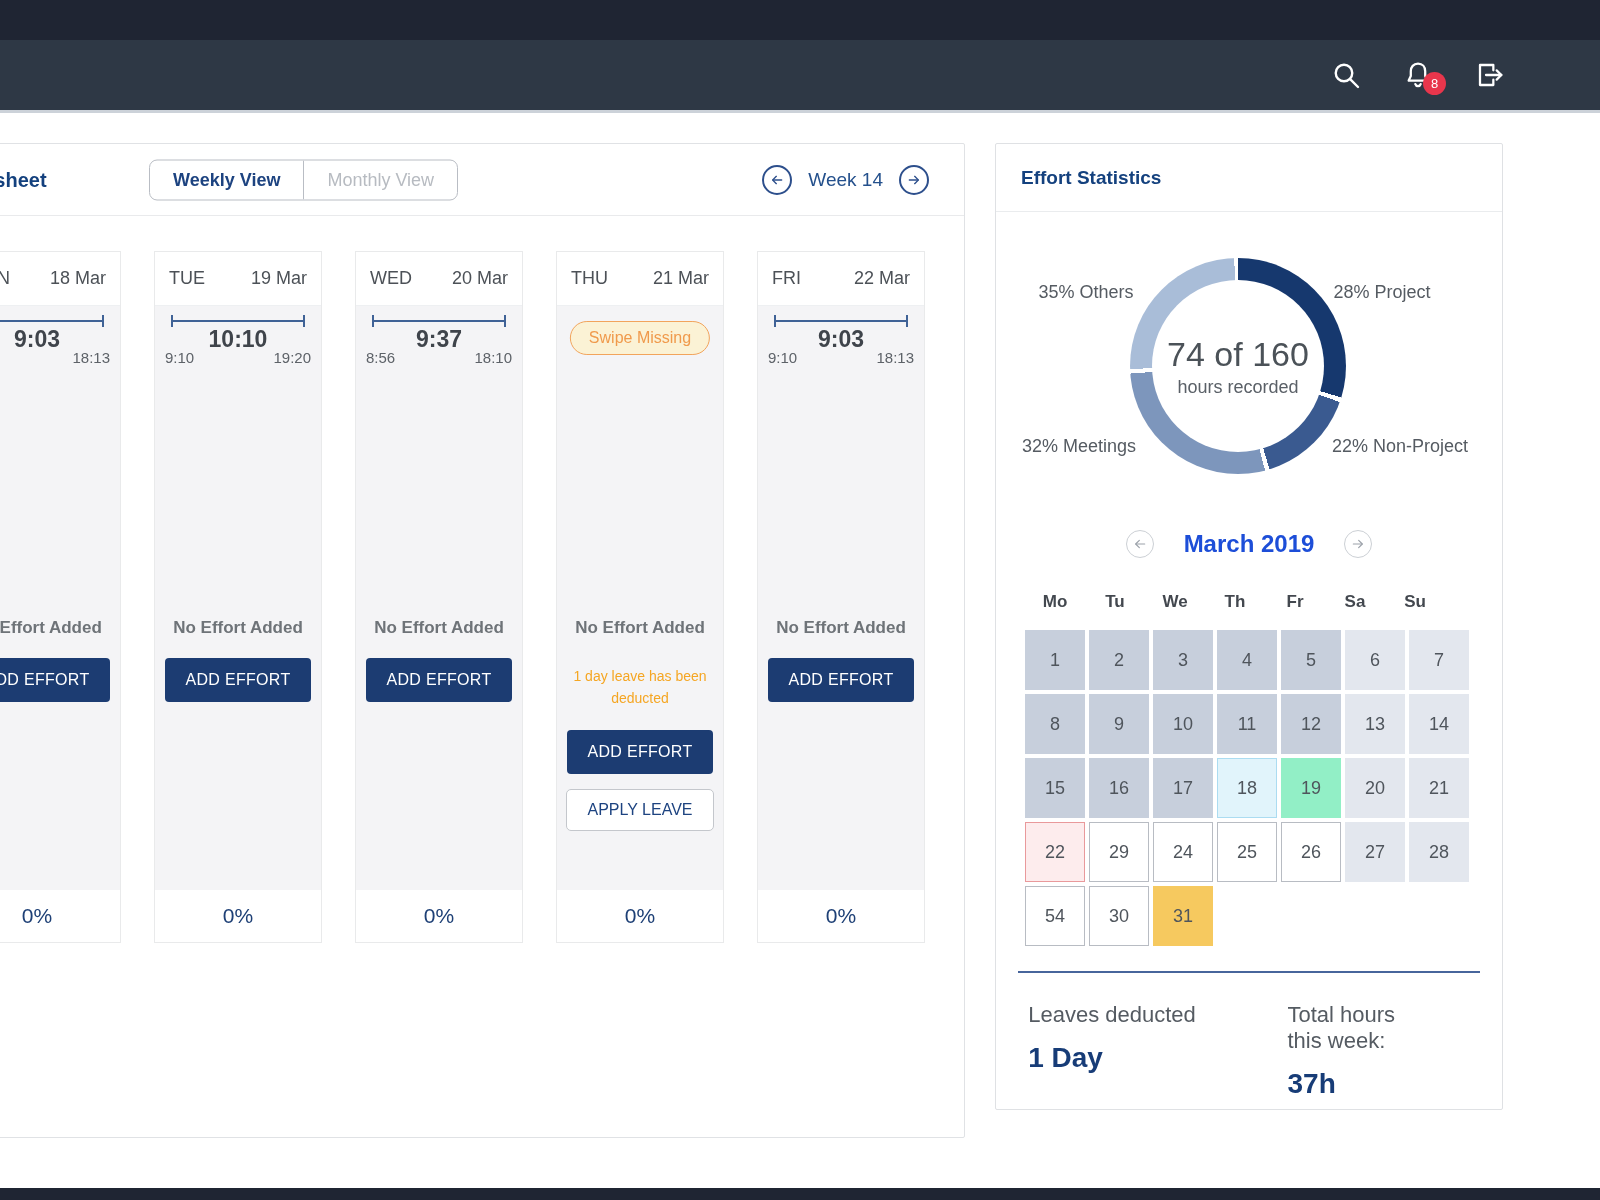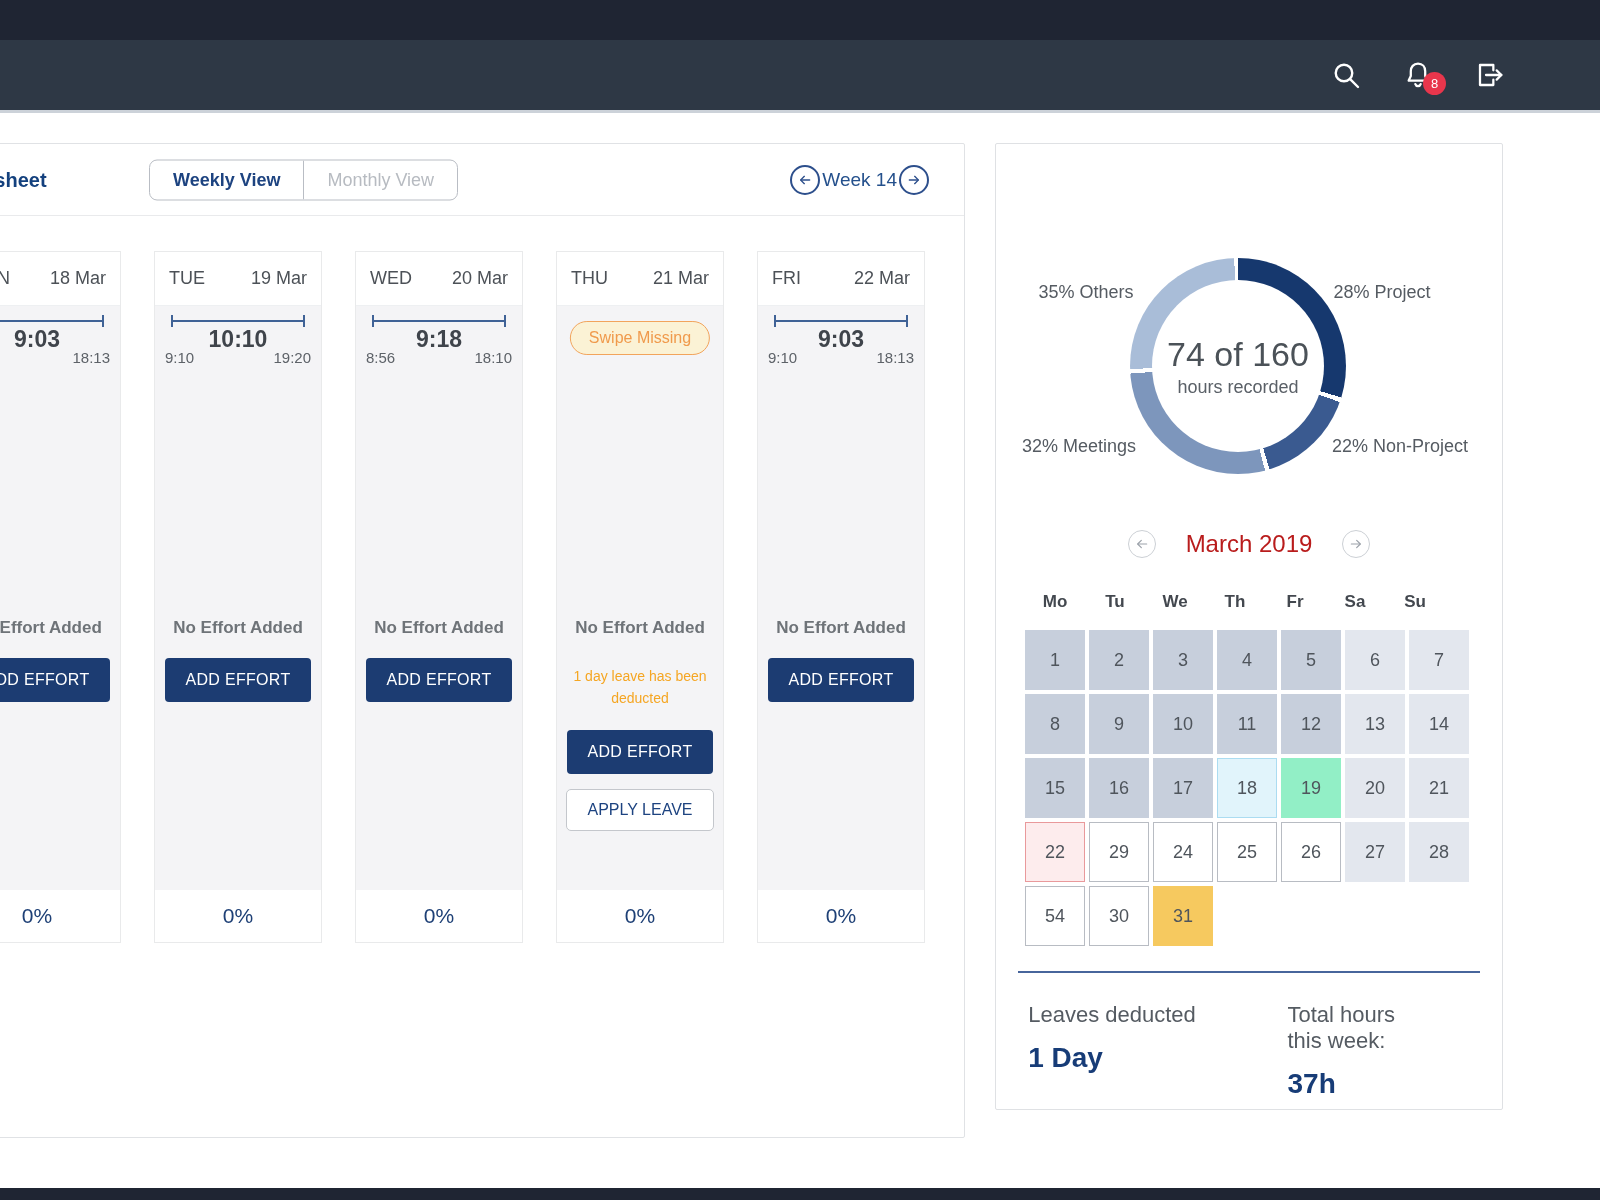--- a/index.html
+++ b/index.html
@@ -24,21 +24,21 @@
   .phead       { position:relative; height:72px; border-bottom:1px solid #e9eaec; }
   .ptitle      { position:absolute; left:35px; top:50%; transform:translateY(-50%);
                  color:#14417e; font-size:20px; font-weight:bold; }
   .toggle      { position:absolute; left:236px; top:50%; transform:translateY(-50%);
                  display:flex; height:41px; border:1px solid #b9bdc4; border-radius:8px;
                  overflow:hidden; background:#fff; }
   .tbtn        { display:flex; align-items:center; padding:16px 23px; font-size:18px; cursor:pointer; }
   .tbtn.active   { color:#1d4380; font-weight:600; }
   .tbtn.inactive { color:#b7bbc1; border-left:1px solid #b9bdc4; }
   .weeknav     { position:absolute; right:35px; top:50%; transform:translateY(-50%);
-                 display:flex; align-items:center; gap:2px; }
+                 display:flex; align-items:center; gap:16px; }
   .circ        { width:30px; height:30px; border-radius:50%; display:flex; align-items:center;
                  justify-content:center; cursor:pointer; }
   .circ.navy   { border:2px solid #2d4f8c; color:#2d4f8c; }
   .circ.gray   { width:28px; height:28px; border:1.5px solid #ccd0d5; color:#9ba1a9; }
   .circ svg    { width:16px; height:16px; }
   .weeklabel   { color:#24508c; font-size:19px; }
 
   .cols        { position:absolute; left:40px; top:107px; display:flex; gap:33px; }
   .col         { width:168px; height:692px; border:1px solid #e9eaeb; background:#f4f4f6;
                  display:flex; flex-direction:column; }
@@ -93,21 +93,21 @@
                    #a9bdd8 268.5deg 358deg, #ffffff 358deg 360deg); }
   .donut-hole  { position:absolute; inset:22px; background:#fff; border-radius:50%;
                  display:flex; flex-direction:column; align-items:center; justify-content:center; }
   .dval        { font-size:34px; color:#4b5258; }
   .dcap        { font-size:18px; color:#5a6067; margin-top:3px; }
   .dlabel      { position:absolute; transform:translate(-50%,-50%); font-size:18px;
                  color:#555b62; white-space:nowrap; }
 
   .calnav      { position:absolute; left:0; right:0; top:386px; display:flex;
                  align-items:center; justify-content:center; gap:30px; }
-  .month       { font-size:24px; color:#b91c1c; }
+  .month       { font-size:24px; color:#1d4ed8;font-weight:bold; }
   .cal-head    { position:absolute; left:29px; top:448px; display:grid;
                  grid-template-columns:repeat(7,60px); column-gap:0; }
   .cal-head div{ text-align:center; font-size:17px; font-weight:bold; color:#43484f; }
   .cal-grid    { position:absolute; left:29px; top:486px; display:grid;
                  grid-template-columns:repeat(7,60px); column-gap:4px; row-gap:4px; }
   .cell        { width:60px; height:60px; display:flex; align-items:center; justify-content:center;
                  font-size:18px; color:#4f555c; cursor:pointer; }
   .c-past      { background:#c7cfdc; }
   .c-wkend     { background:#e3e7ee; }
   .c-cyan      { background:#e1f4fb; border:1px solid #abdcf1; }
@@ -210,21 +210,21 @@
       <div class="cfoot">0%</div>
     </div>
 
     <div class="col">
       <div class="chead">
         <span>WED</span>
         <span>20 Mar</span>
       </div>
       <div class="cswipe">
         <div class="rangebar"></div>
-        <div class="dur">9:18</div>
+        <div class="dur">9:37</div>
         <div class="tstart">8:56</div>
         <div class="tend">18:10</div>
       </div>
       <div class="cbody">
         <div class="noeffort">No Effort Added</div>
         <button class="addbtn">ADD EFFORT</button>
       </div>
       <div class="cfoot">0%</div>
     </div>
 
@@ -260,20 +260,23 @@
         <div class="noeffort">No Effort Added</div>
         <button class="addbtn">ADD EFFORT</button>
       </div>
       <div class="cfoot">0%</div>
     </div>
 
   </div>
 </div>
 
 <div class="panel-right">
+  <div class="shead">
+    <div class="stitle">Effort Statistics</div>
+  </div>
 
   <div class="donut">
     <div class="donut-hole">
       <div class="dval">74 of 160</div>
       <div class="dcap">hours recorded</div>
     </div>
   </div>
   <div class="dlabel" style="left:90px;  top:148px;">35% Others</div>
   <div class="dlabel" style="left:386px; top:148px;">28% Project</div>
   <div class="dlabel" style="left:83px;  top:302px;">32% Meetings</div>

